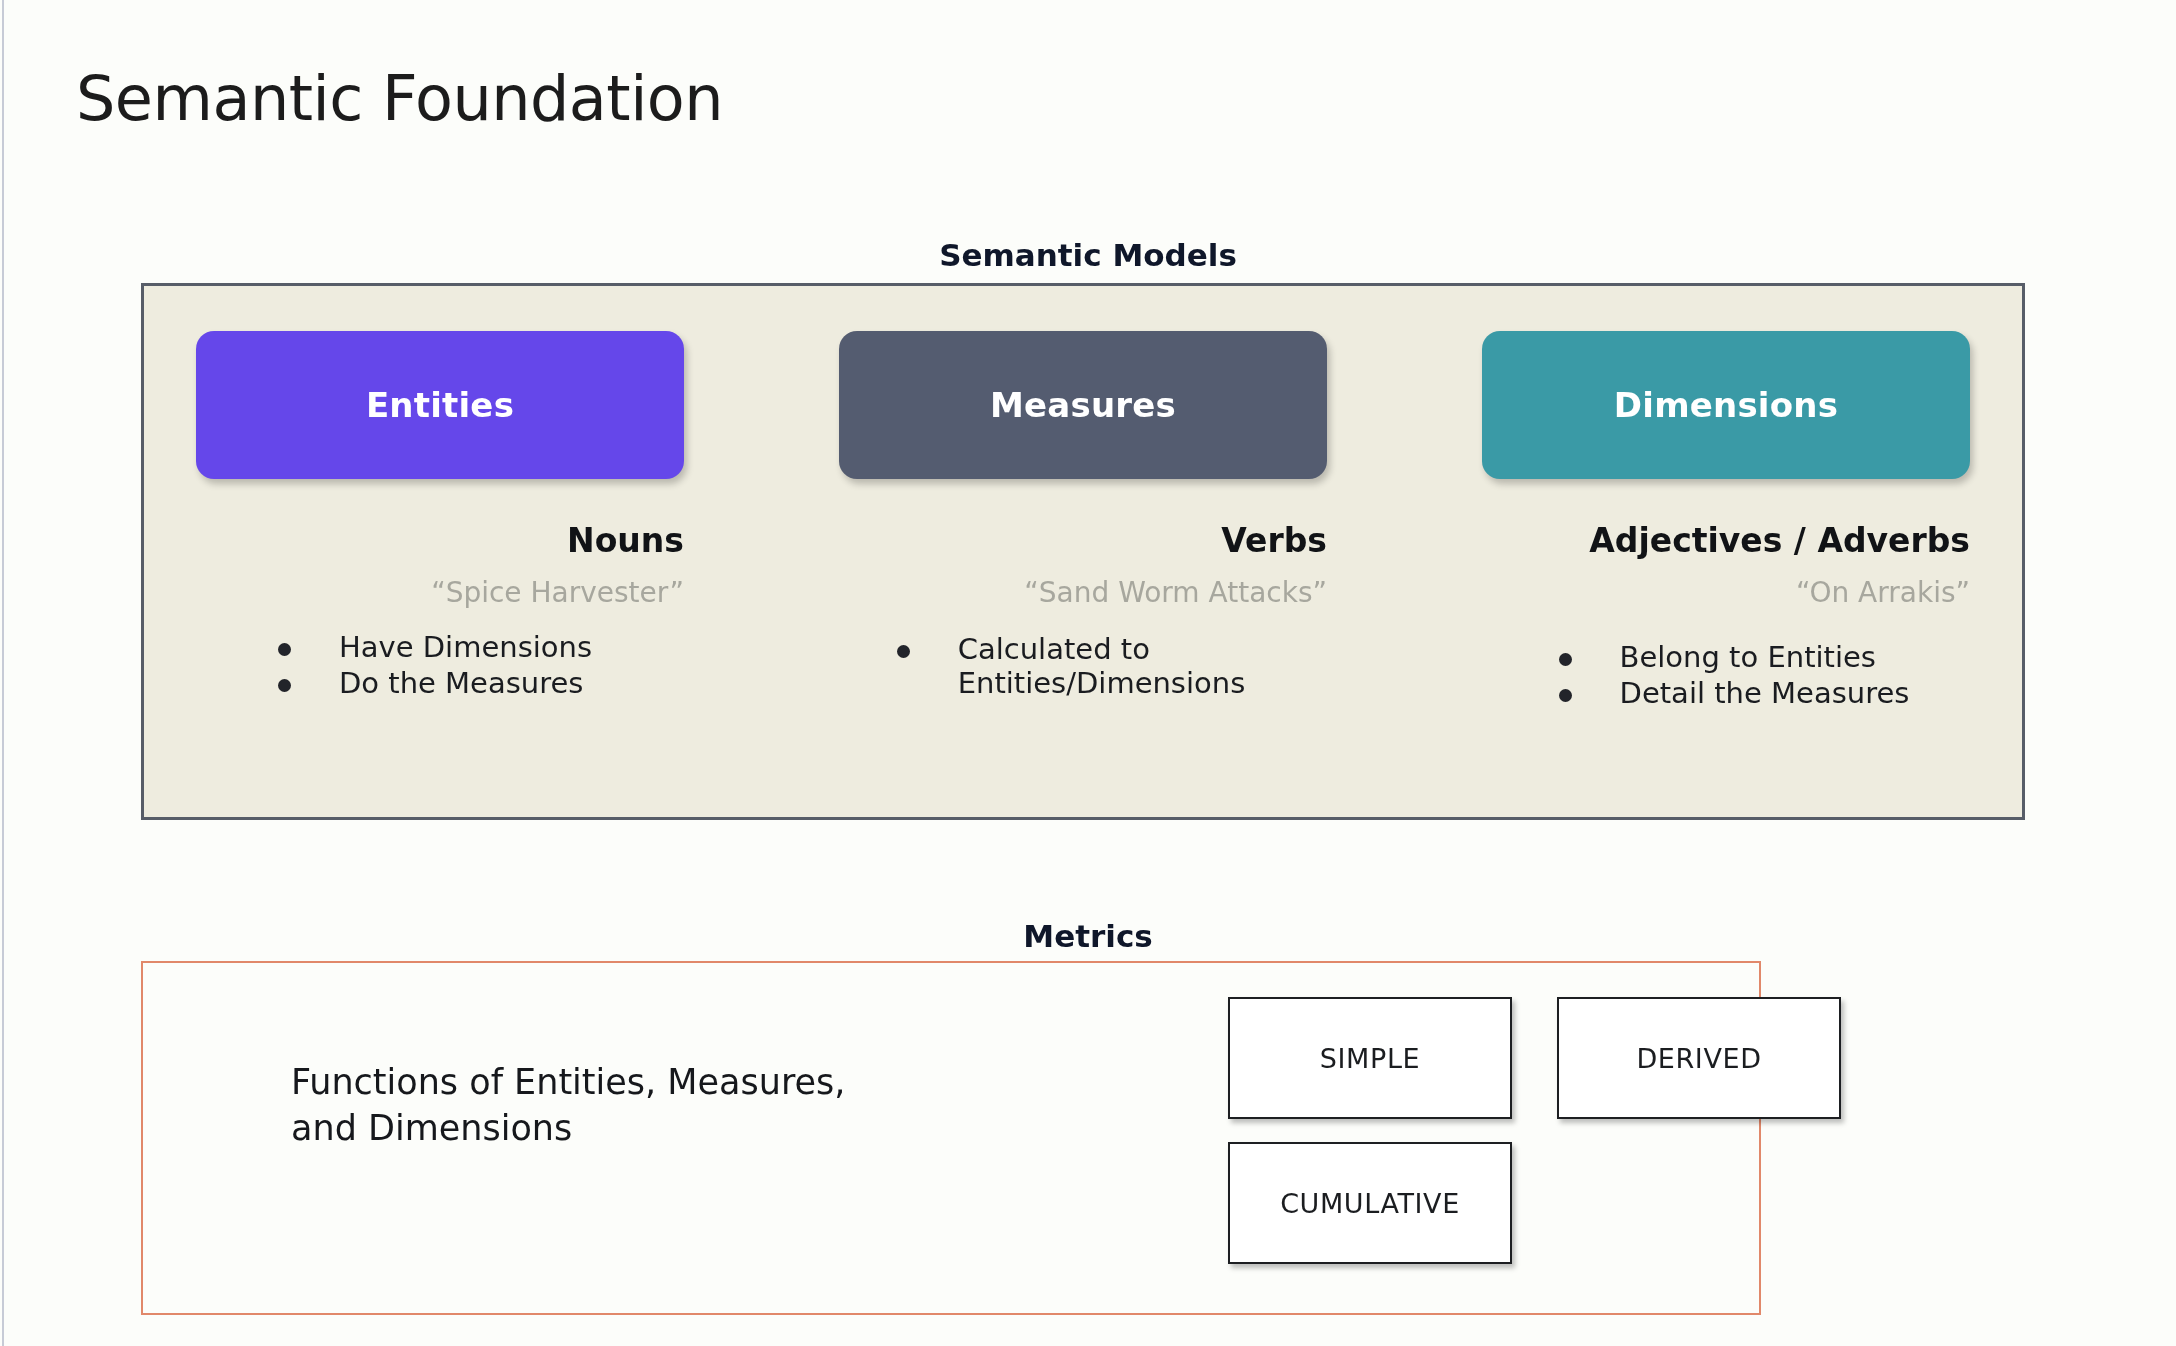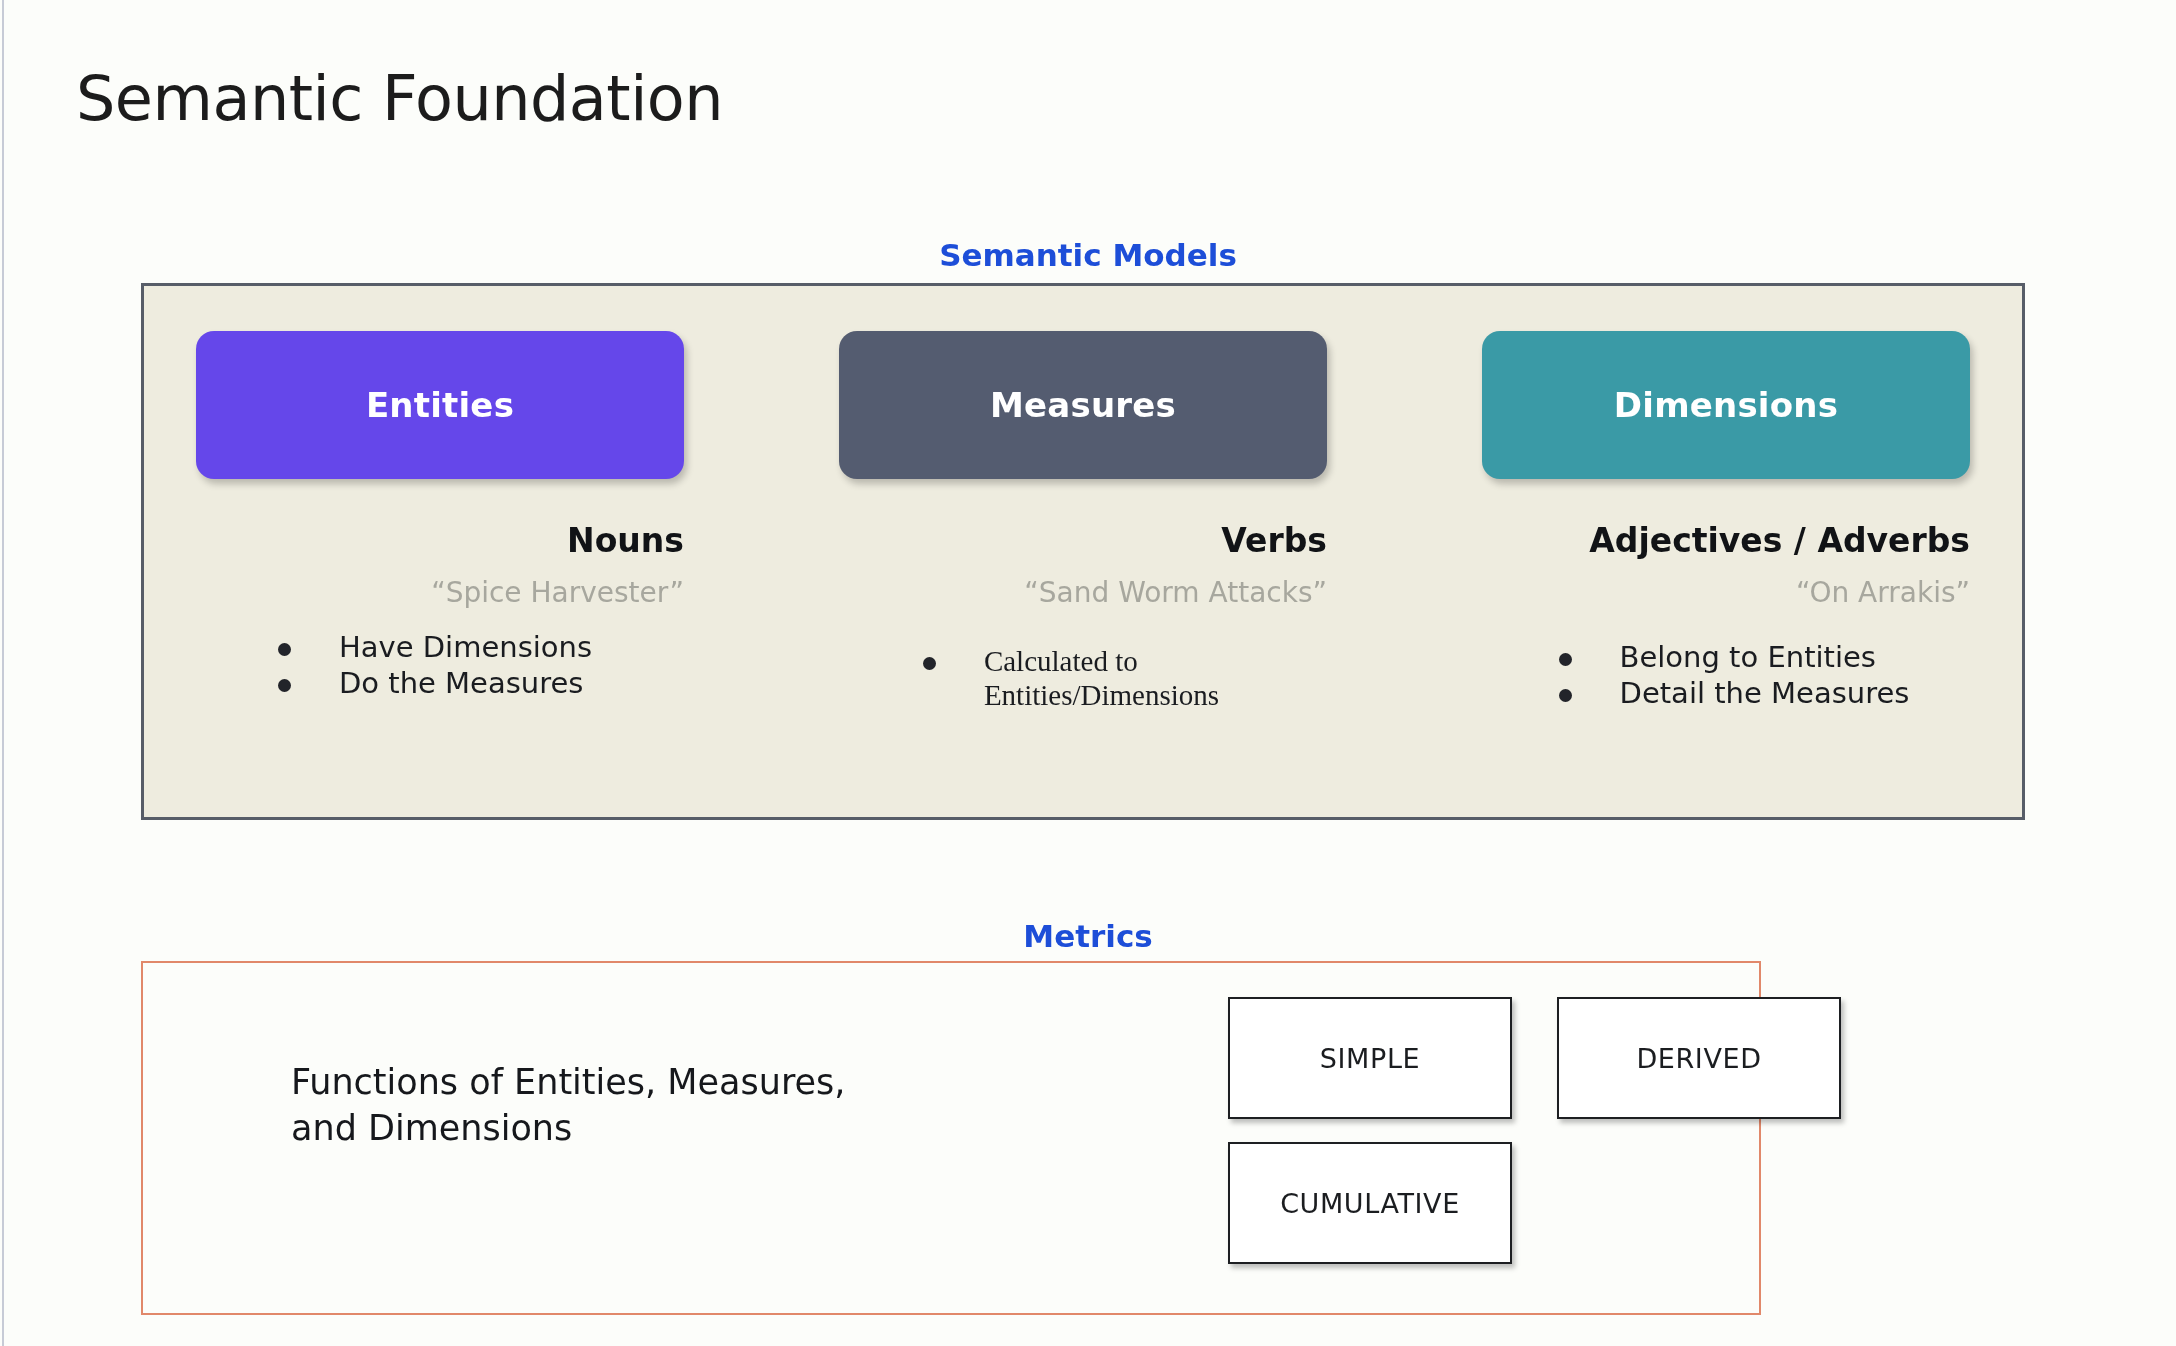--- a/index.html
+++ b/index.html
@@ -37,21 +37,21 @@
     letter-spacing: -0.5px;
     color: #1c1c1c;
     white-space: nowrap;
   }
 
   
   .section-caption {
     position: absolute;
     font-size: 31px;
     font-weight: 700;
-    color: #1d4ed8;
+    color: #0f172a;
     text-align: center;
     white-space: nowrap;
   }
   #cap-models   { left: 0; right: 0; top: 237px; }
   #cap-metrics  { left: 0; right: 0; top: 918px; }
 
   
   .models-panel {
     position: absolute;
     left: 141px; top: 283px;
@@ -129,21 +129,21 @@
     margin-right: 48px;
     margin-top: 12px;
     width: 13px; height: 13px;
     border-radius: 50%;
     background: #22242a;
   }
   .bullet-text { white-space: pre-line; }
 
   
   .col-entities   .bullet-list { margin-left: -10px; }
-  .col-measures   .bullet-list { margin-left: -24px; margin-top: 36px; font-family: Liberation Serif, serif; }
+  .col-measures   .bullet-list { margin-left: -24px; margin-top: 24px; }
   .col-dimensions .bullet-list { margin-left:  16px; margin-top: 32px; }
 
   
   .metrics-panel {
     position: absolute;
     left: 141px; top: 961px;
     width: 1620px; height: 354px;
     background: #fcfdfa;
     border: 2px solid #e1886a;
     display: flex;

